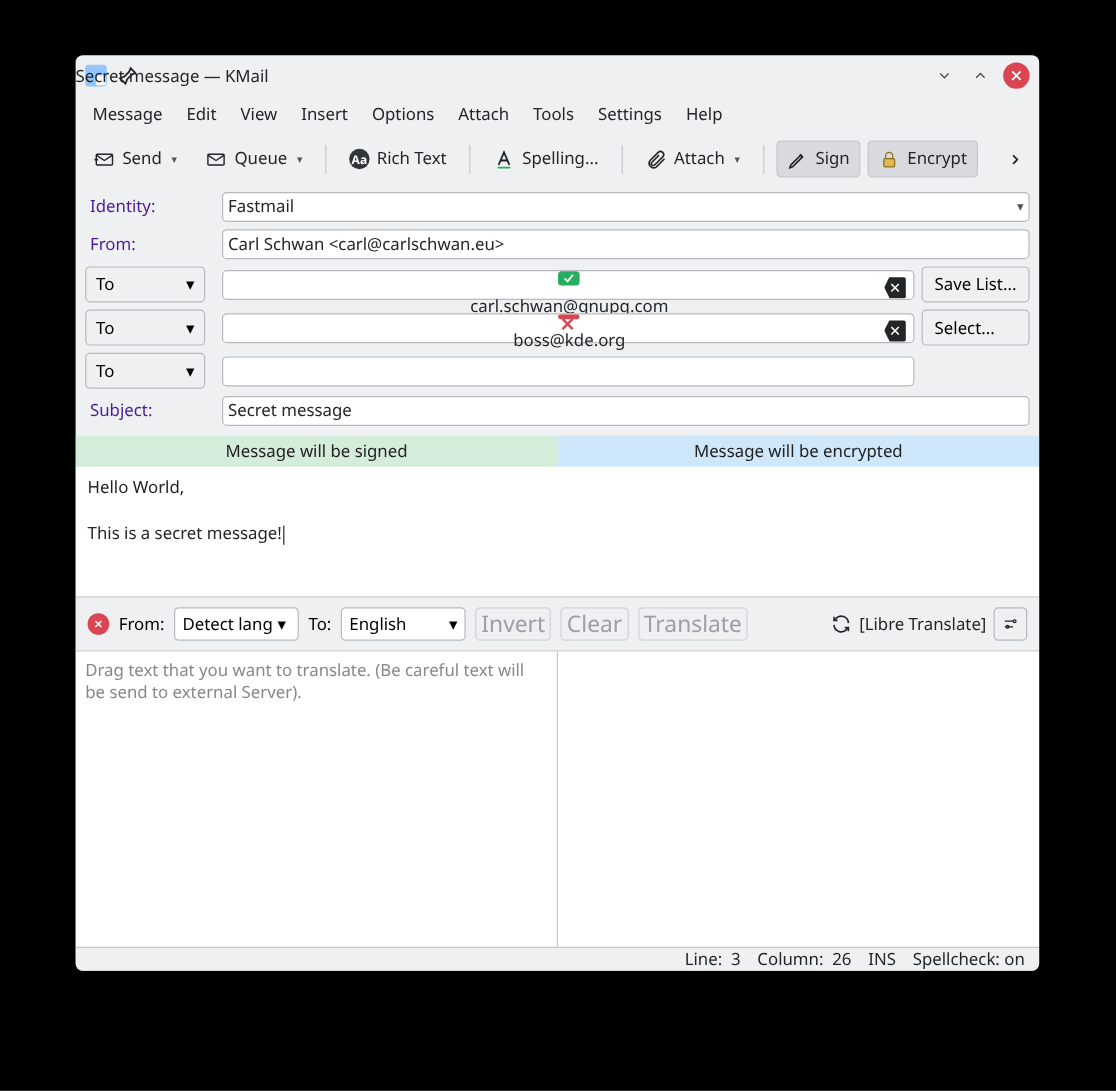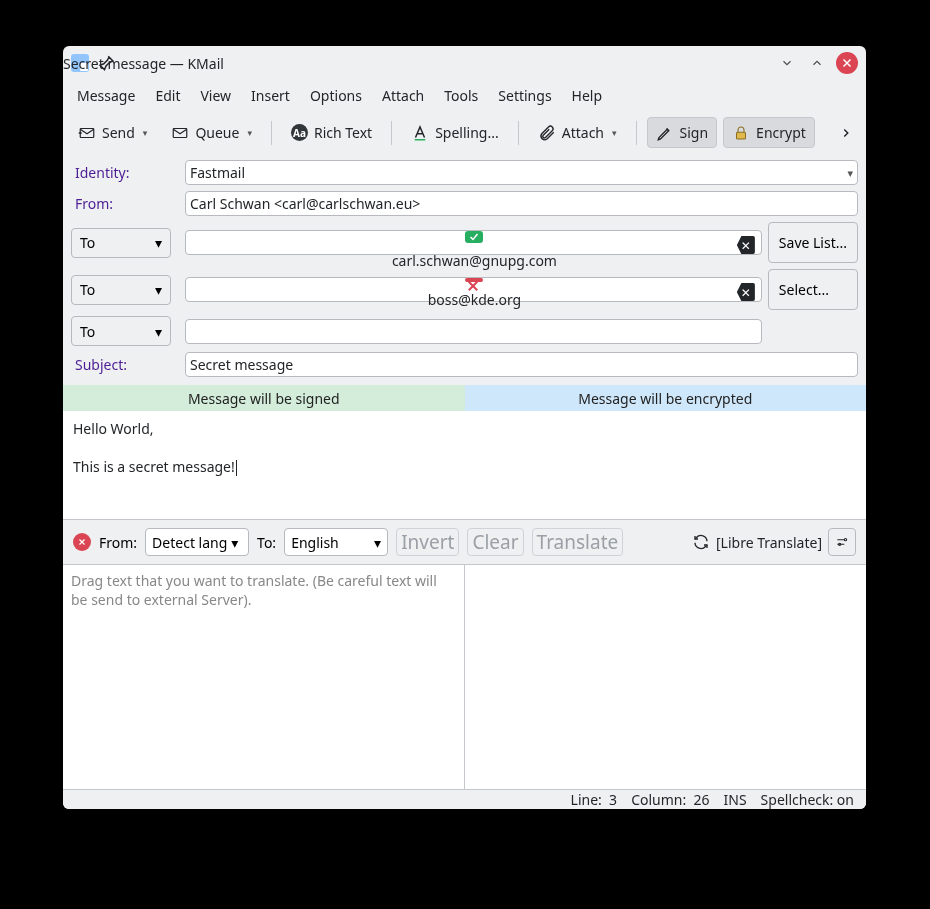--- a/index.html
+++ b/index.html
@@ -59,21 +59,21 @@
     display:flex; align-items:center; justify-content:space-between; padding:0 8px; font-size:14px;
   }
   .recip-field { position:relative; padding-left:6px; gap:8px;flex-direction:column;}
   .chip-status{ width:18px;height:18px;border-radius:3px;display:flex;align-items:center;justify-content:center;}
   .chip-ok{ background:#27ae60;}
   .chip-bad{ background:#fff; border:2px solid #da4453; position:relative;}
   .chip-bad::before,.chip-bad::after{content:"";position:absolute;width:12px;height:2px;background:#da4453;top:5px;left:0;}
   .chip-bad::before{transform:rotate(45deg);} .chip-bad::after{transform:rotate(-45deg);}
   .recip-field .del{ position:absolute; right:6px; top:5px; width:18px;height:18px; background:#232629; color:#fff; display:flex;align-items:center;justify-content:center; clip-path: polygon(25% 0, 100% 0, 100% 100%, 25% 100%, 0 50%); font-size:12px; border-radius:2px;}
   .sidebtn {
-    height:41px; padding:0 10px; border:1px solid #b6b9be; border-radius:4px; background:#eff0f1;
+    height:30px; padding:0 10px; border:1px solid #b6b9be; border-radius:4px; background:#eff0f1;
     font-size:14px; display:flex; align-items:center;
   }
   .sidebtn-stack{display:flex;flex-direction:column;gap:6px;}
   .nosidespan{grid-column:3;}
 
   
   .strip { display:flex; height:26px; font-size:14px;}
   .strip div{ flex:1; display:flex; align-items:center; justify-content:center;}
   .strip .signed{ background:#d4edda; color:#222;}
   .strip .encrypted{ background:#cfe7fb; color:#222;}

